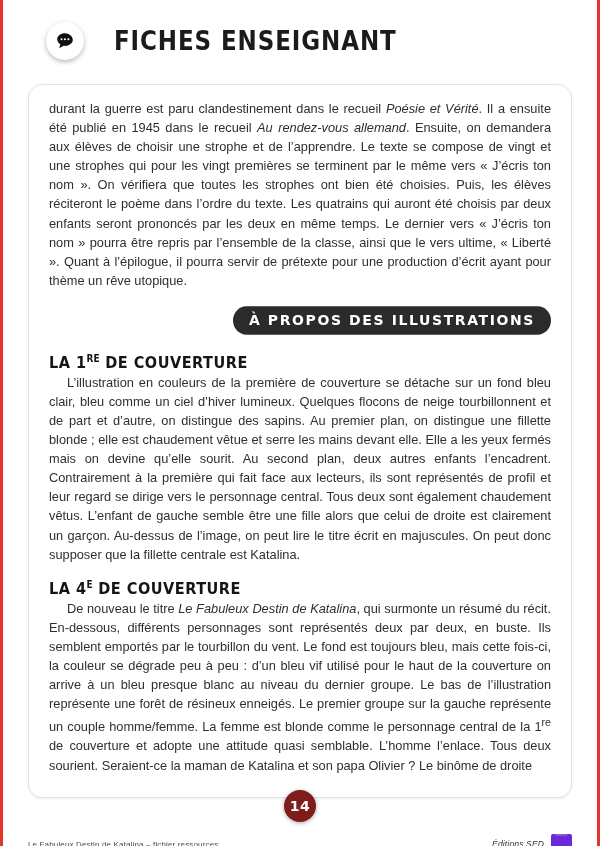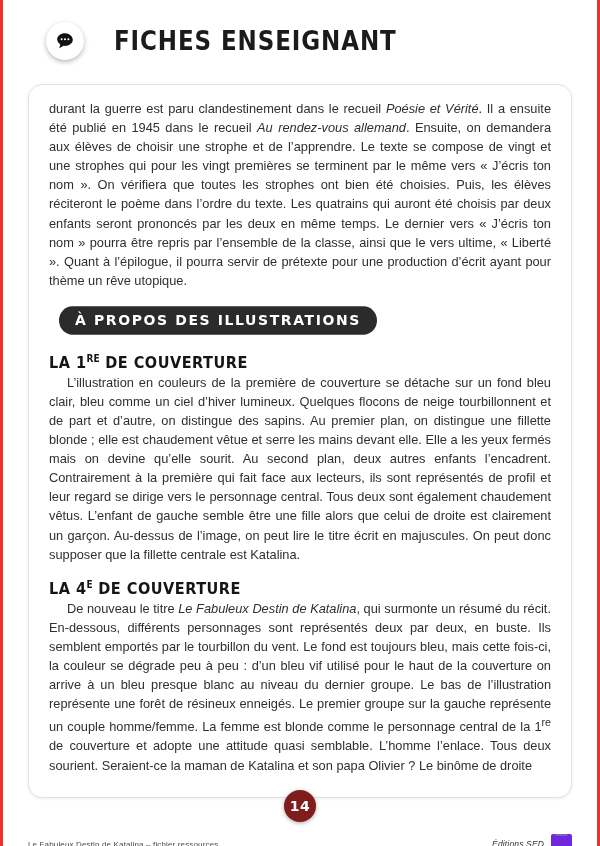--- a/index.html
+++ b/index.html
@@ -216,21 +216,21 @@
       <circle cx="14.4" cy="9.3" r="1.05" fill="#ffffff"></circle>
     </svg>
   </div>
   <div class="header-title">FICHES ENSEIGNANT</div>
 </div>
 
 <div class="content-card">
 
   <p class="body-text" id="intro-paragraph">durant la guerre est paru clandestinement dans le recueil <em>Poésie et Vérité</em>. Il a ensuite été publié en 1945 dans le recueil <em>Au rendez-vous allemand</em>. Ensuite, on demandera aux élèves de choisir une strophe et de l’apprendre. Le texte se compose de vingt et une strophes qui pour les vingt premières se terminent par le même vers « J’écris ton nom ». On vérifiera que toutes les strophes ont bien été choisies. Puis, les élèves réciteront le poème dans l’ordre du texte. Les quatrains qui auront été choisis par deux enfants seront prononcés par les deux en même temps. Le dernier vers « J’écris ton nom » pourra être repris par l’ensemble de la classe, ainsi que le vers ultime, « Liberté ». Quant à l’épilogue, il pourra servir de prétexte pour une production d’écrit ayant pour thème un rêve utopique.</p>
 
-  <div style="text-align:left;">
+  <div style="text-align:right;">
     <span class="section-banner">À PROPOS DES ILLUSTRATIONS</span>
   </div>
 
   <h3 class="sub-heading" id="sub-heading-0">LA 1<sup>RE</sup> DE COUVERTURE</h3>
   <p class="body-text indented">L’illustration en couleurs de la première de couverture se détache sur un fond bleu clair, bleu comme un ciel d’hiver lumineux. Quelques flocons de neige tourbillonnent et de part et d’autre, on distingue des sapins. Au premier plan, on distingue une fillette blonde ; elle est chaudement vêtue et serre les mains devant elle. Elle a les yeux fermés mais on devine qu’elle sourit. Au second plan, deux autres enfants l’encadrent. Contrairement à la première qui fait face aux lecteurs, ils sont représentés de profil et leur regard se dirige vers le personnage central. Tous deux sont également chaudement vêtus. L’enfant de gauche semble être une fille alors que celui de droite est clairement un garçon. Au-dessus de l’image, on peut lire le titre écrit en majuscules. On peut donc supposer que la fillette centrale est Katalina.</p>
 
   <h3 class="sub-heading second" id="sub-heading-1">LA 4<sup>E</sup> DE COUVERTURE</h3>
   <p class="body-text indented" id="cover-4-paragraph">De nouveau le titre <em>Le Fabuleux Destin de Katalina</em>, qui surmonte un résumé du récit. En-dessous, différents personnages sont représentés deux par deux, en buste. Ils semblent emportés par le tourbillon du vent. Le fond est toujours bleu, mais cette fois-ci, la couleur se dégrade peu à peu : d’un bleu vif utilisé pour le haut de la couverture on arrive à un bleu presque blanc au niveau du dernier groupe. Le bas de l’illustration représente une forêt de résineux enneigés. Le premier groupe sur la gauche représente un couple homme/femme. La femme est blonde comme le personnage central de la 1<sup>re</sup> de couverture et adopte une attitude quasi semblable. L’homme l’enlace. Tous deux sourient. Seraient-ce la maman de Katalina et son papa Olivier ? Le binôme de droite</p>
 
 </div>

